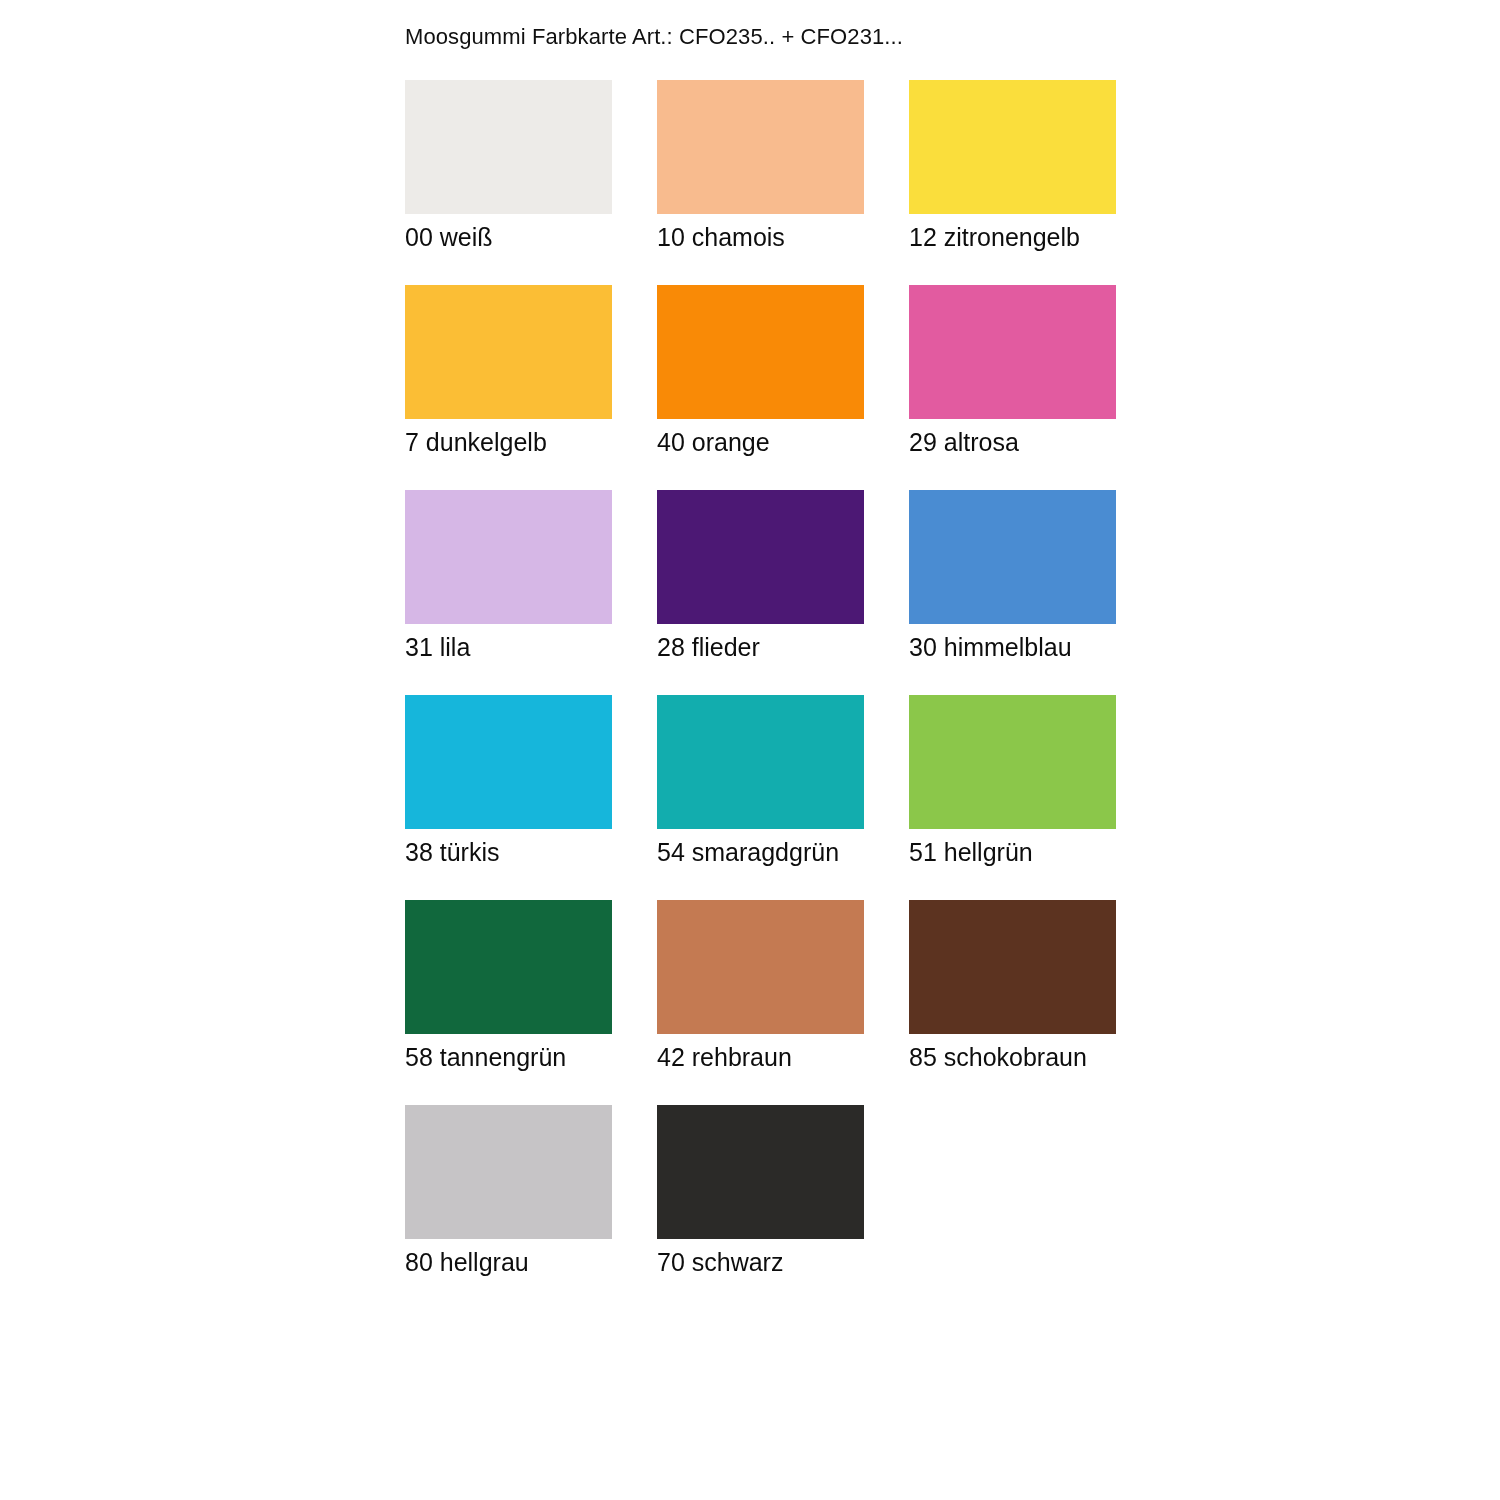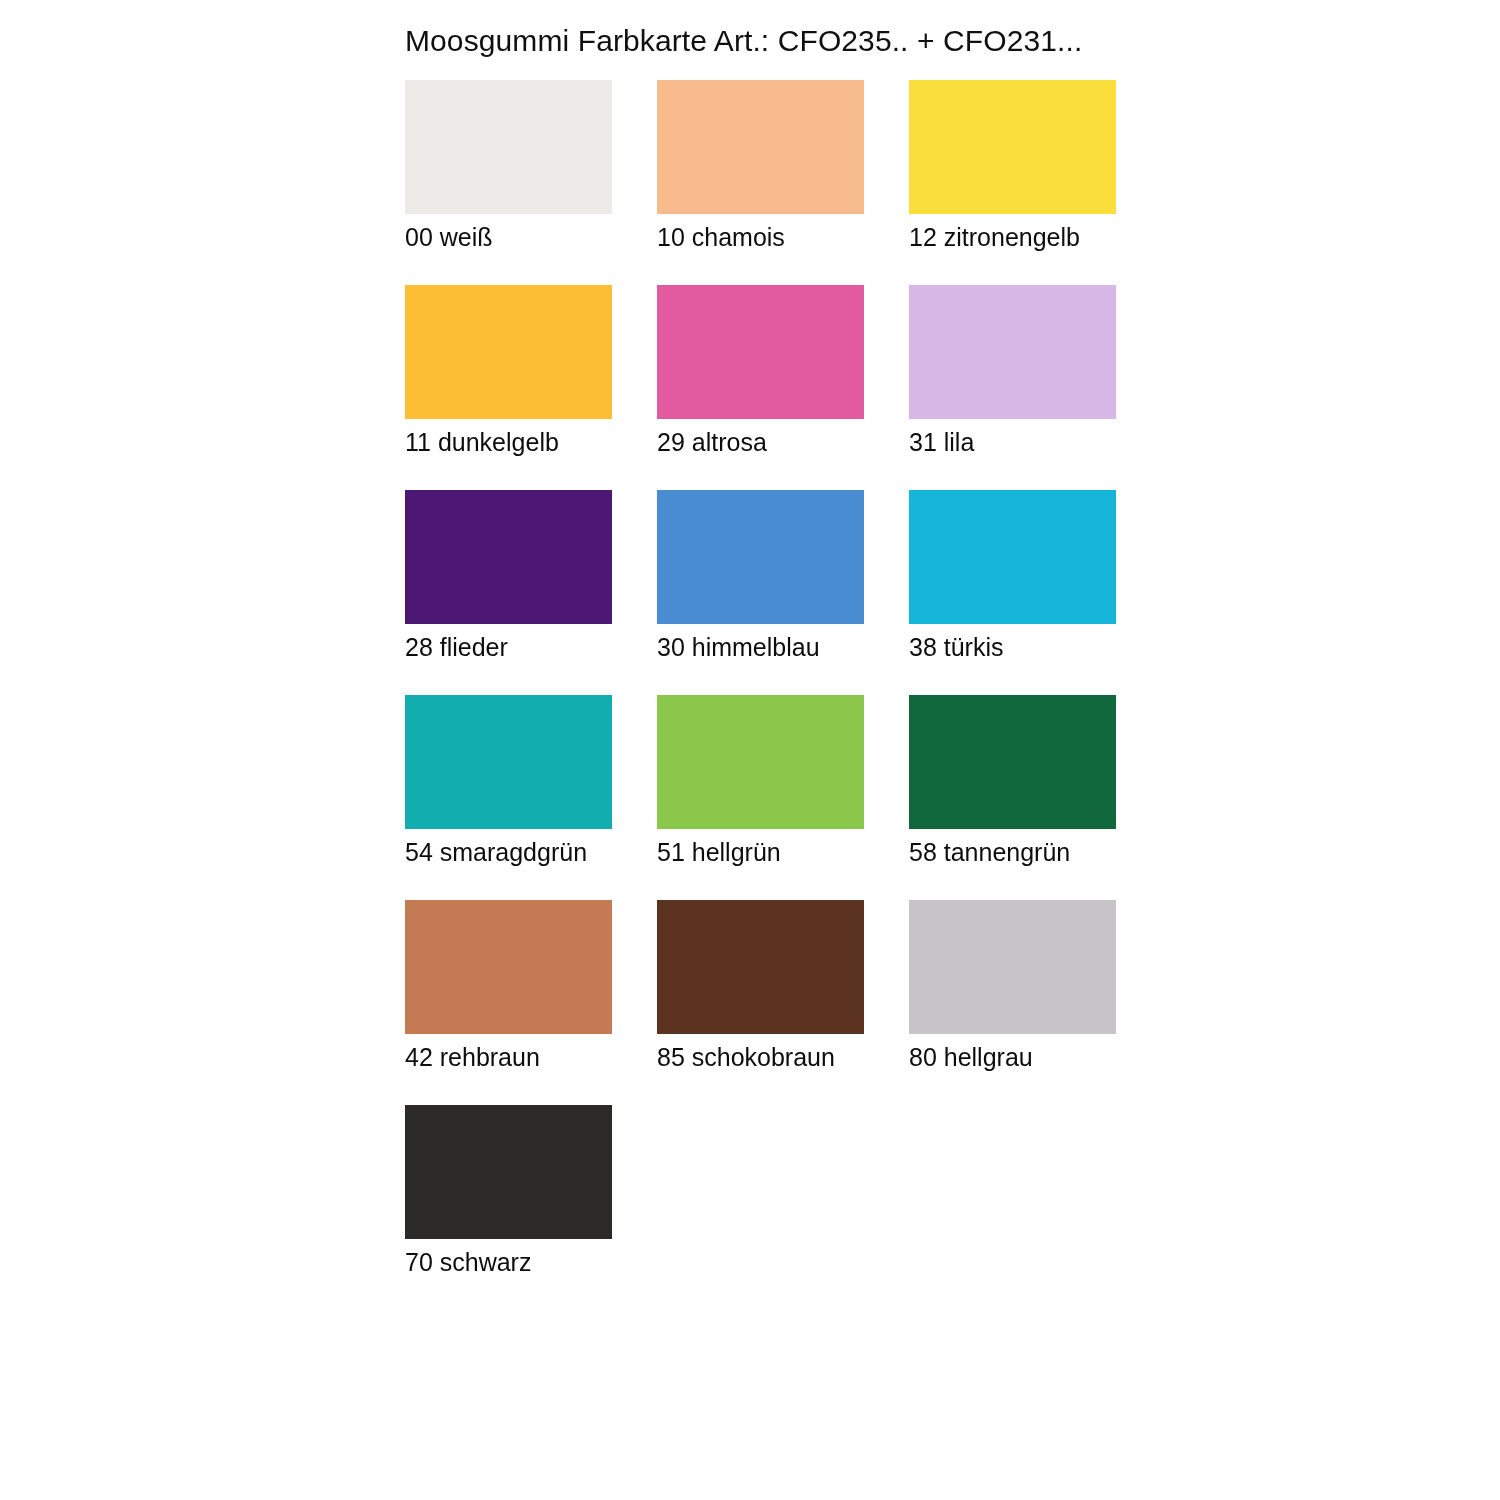--- a/index.html
+++ b/index.html
@@ -18,21 +18,21 @@
   #sheet {
     position: relative;
     width: 1500px;
     height: 1500px;
     background: #ffffff;
   }
   #chart-title {
     position: absolute;
     left: 405px;
     top: 24px;
-    font-size: 30px;
+    font-size: 22px;
     font-weight: 400;
     letter-spacing: 0.1px;
     color: #101010;
     white-space: nowrap;
   }
   #swatch-grid {
     position: absolute;
     left: 405px;
     top: 80px;
     width: 715px;
@@ -78,21 +78,25 @@
       <div class="swatch-cell">
         <div class="swatch-chip" style="background: rgb(248, 187, 142);"></div>
         <div class="swatch-label">10 chamois</div>
       </div>
       <div class="swatch-cell">
         <div class="swatch-chip" style="background: rgb(250, 222, 60);"></div>
         <div class="swatch-label">12 zitronengelb</div>
       </div>
       <div class="swatch-cell">
         <div class="swatch-chip" style="background: rgb(251, 190, 53);"></div>
-        <div class="swatch-label">11 dunkelgelb</div>
+        <div class="swatch-label">7 dunkelgelb</div>
+      </div>
+      <div class="swatch-cell">
+        <div class="swatch-chip" style="background: rgb(249, 138, 6);"></div>
+        <div class="swatch-label">40 orange</div>
       </div>
       <div class="swatch-cell">
         <div class="swatch-chip" style="background: rgb(226, 91, 160);"></div>
         <div class="swatch-label">29 altrosa</div>
       </div>
       <div class="swatch-cell">
         <div class="swatch-chip" style="background: rgb(214, 183, 230);"></div>
         <div class="swatch-label">31 lila</div>
       </div>
       <div class="swatch-cell">

